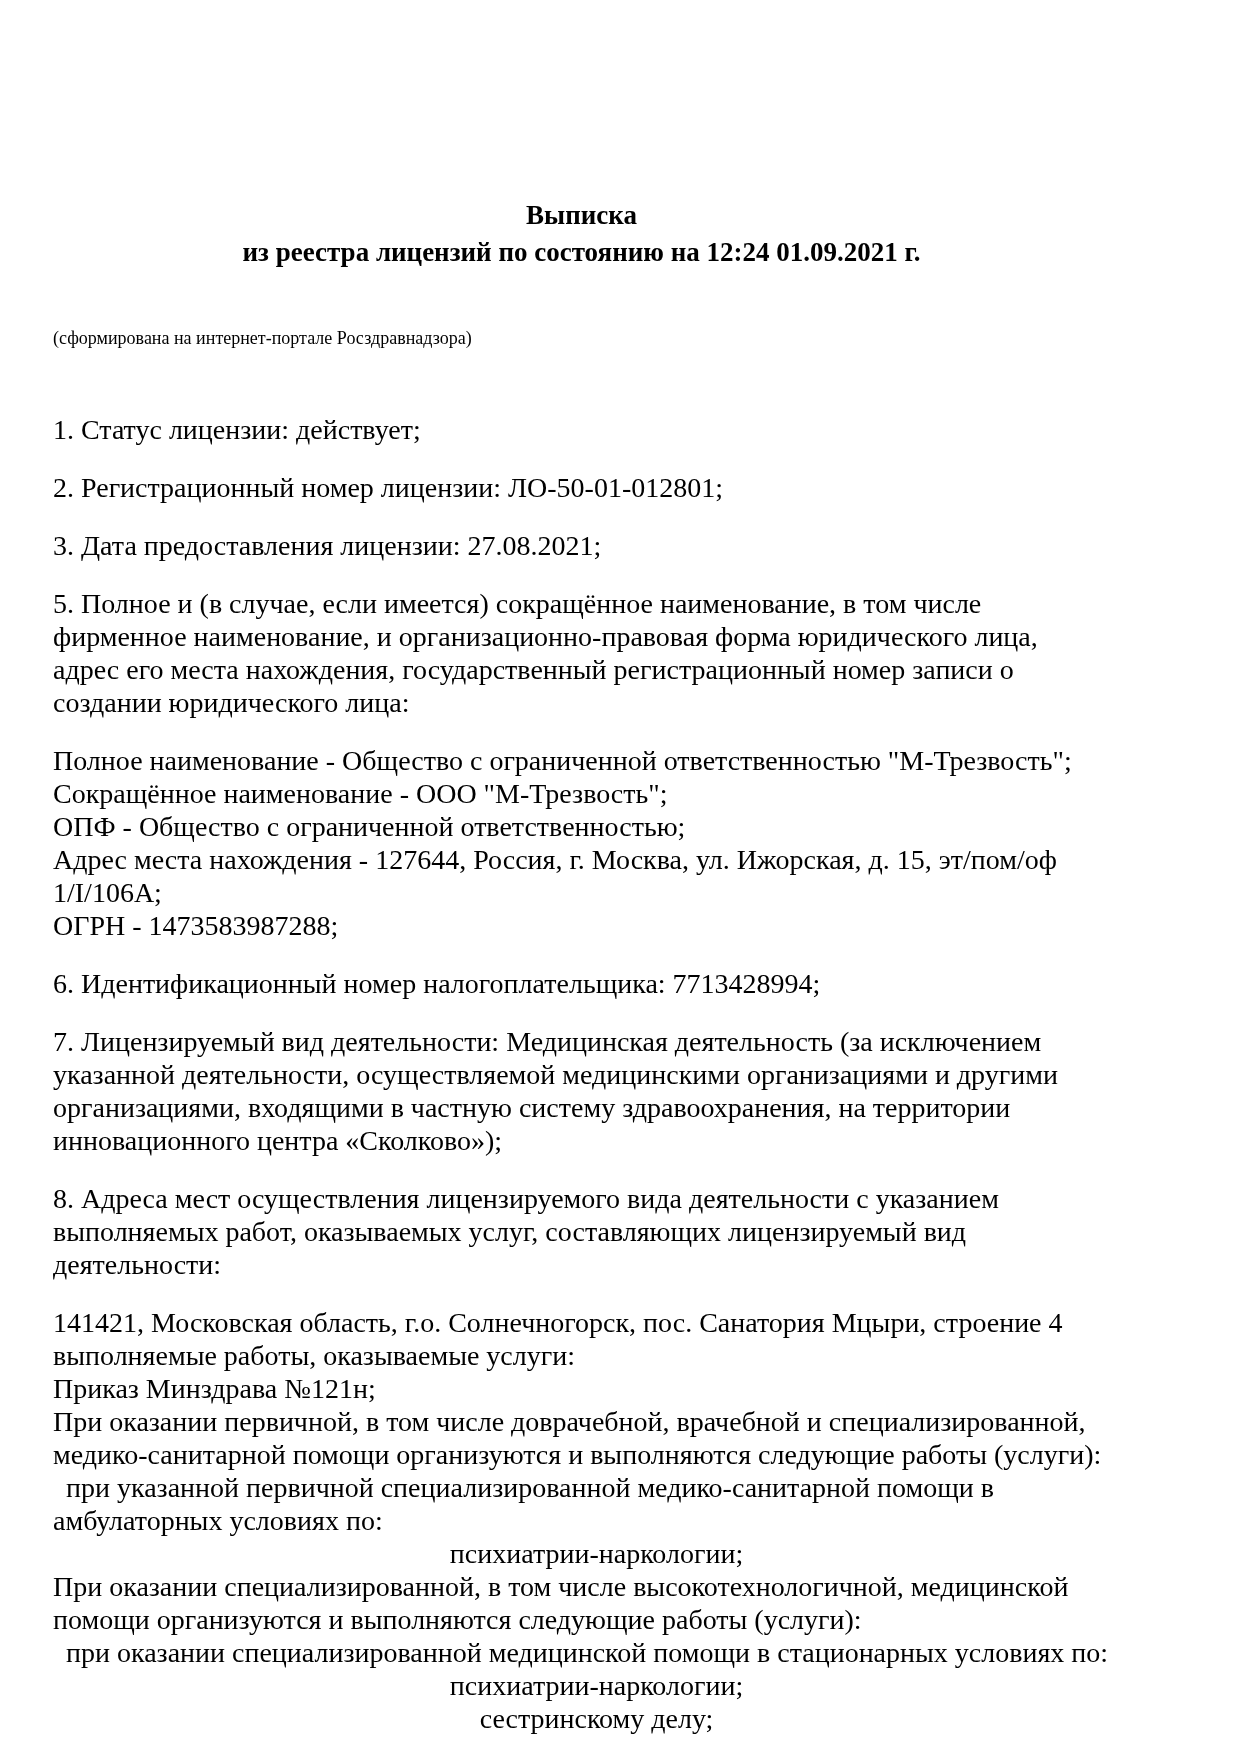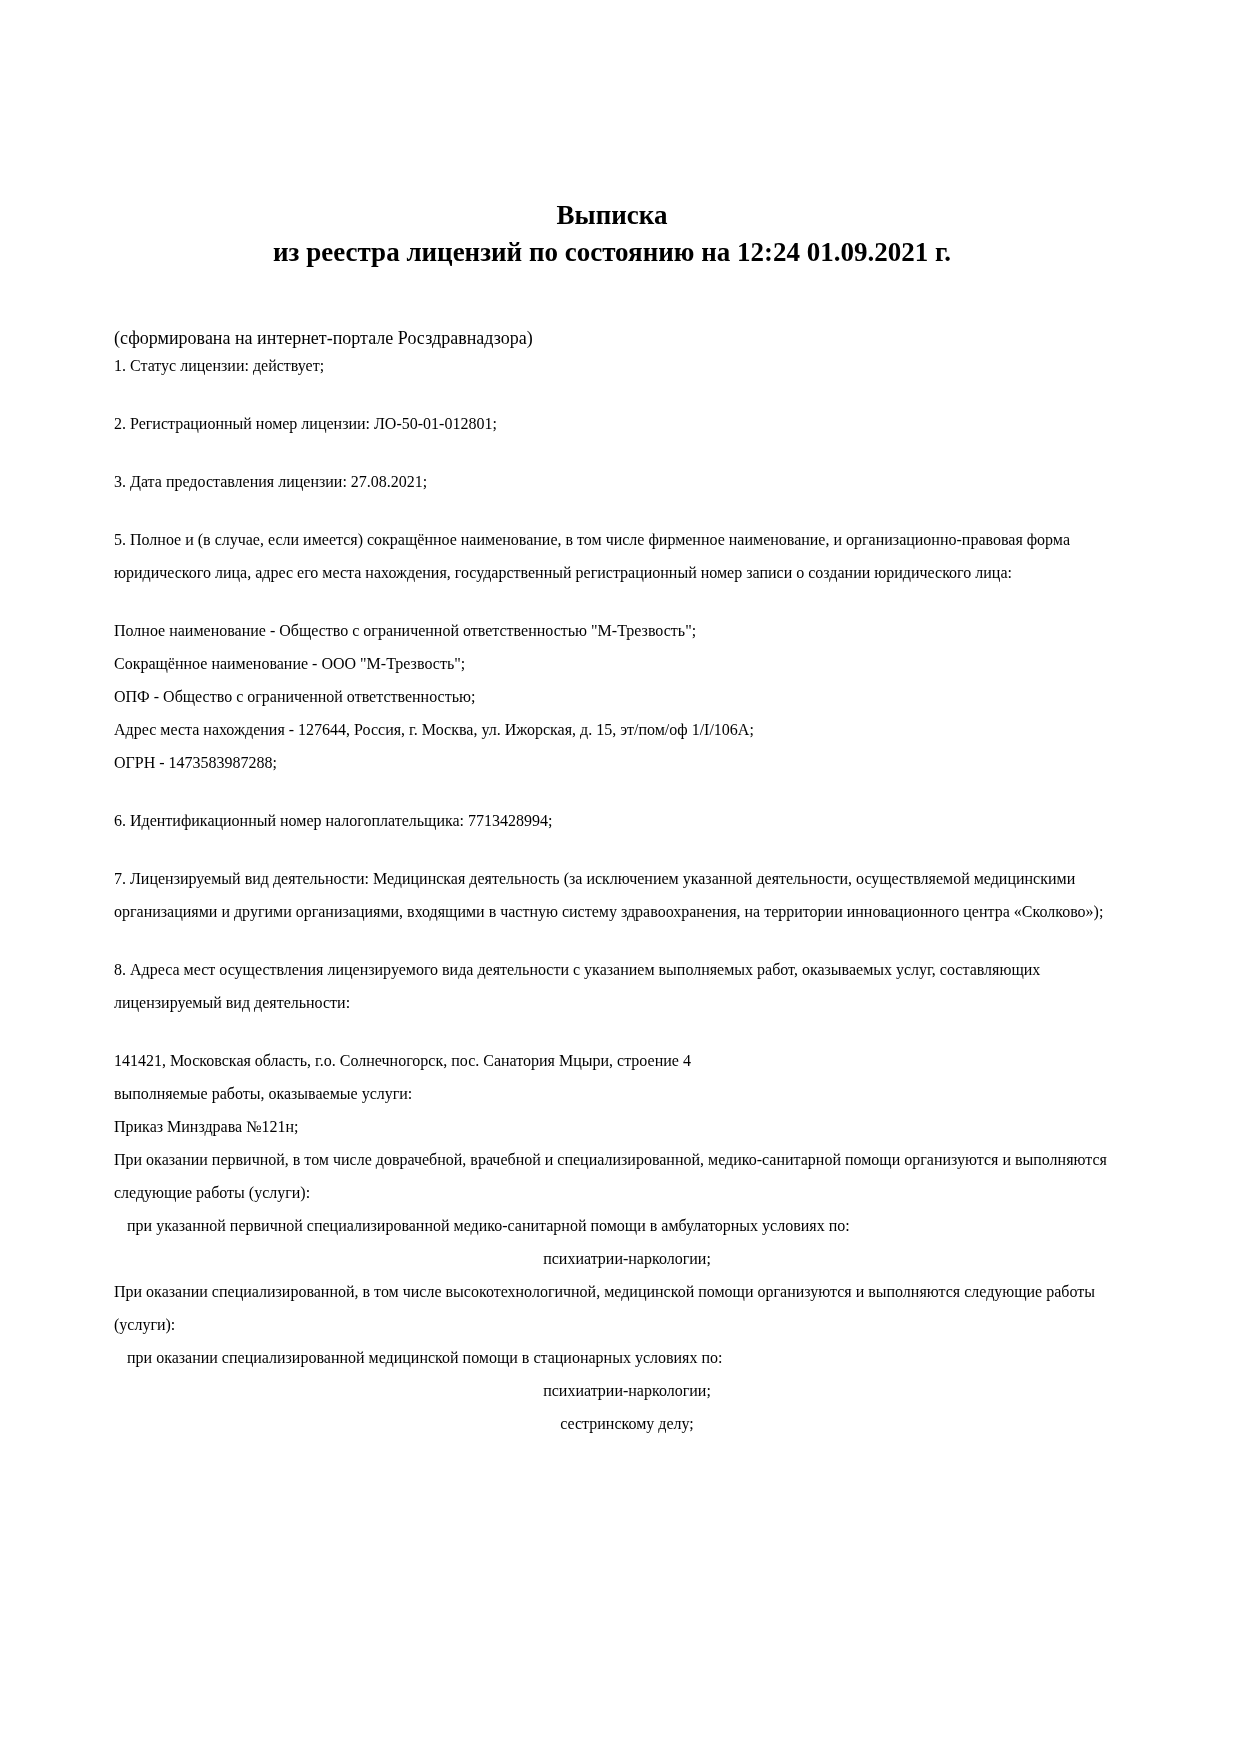--- a/index.html
+++ b/index.html
@@ -7,37 +7,38 @@
     padding: 0;
     background: #ffffff;
   }
   .page {
     width: 1240px;
     height: 1755px;
     background: #ffffff;
     color: #000000;
     font-family: "Liberation Serif", "DejaVu Serif", serif;
     box-sizing: border-box;
-    padding: 197px 130px 0 114px;
+    padding: 197px 130px 0 53px;
     overflow: hidden;
   }
   .title {
     text-align: center;
     font-weight: bold;
     font-size: 27px;
     line-height: 37px;
   }
   .subtitle {
     text-align: left;
     font-size: 18px;
     line-height: 22px;
     margin-top: 56px;
   }
   .content {
-    font-size: 16px;
+    margin-top: 64px;
+    font-size: 28px;
     line-height: 33px;
   }
   .block {
     margin-bottom: 25px;
   }
   .line {
     white-space: pre-wrap;
   }
   .indent-0 { text-indent: 0; }
   .indent-1 { text-indent: 13px; }

